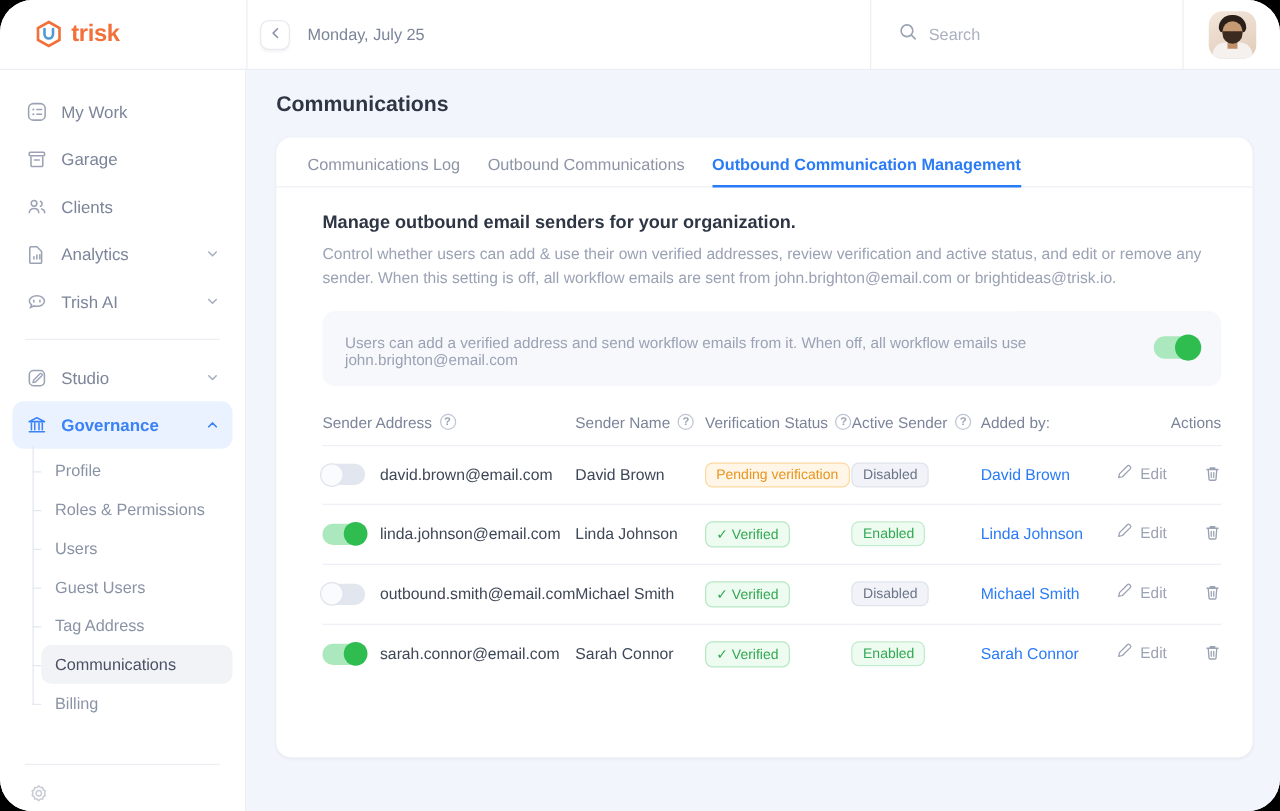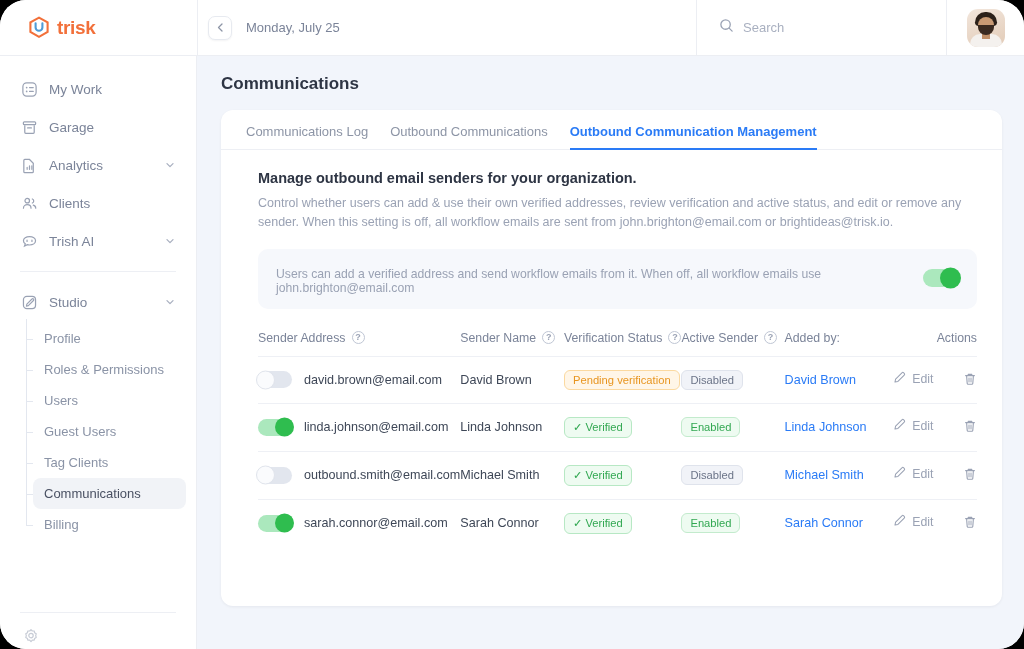--- a/index.html
+++ b/index.html
@@ -279,46 +279,46 @@
               <path d="M4 6.5v7.6a1 1 0 0 0 1 1h8a1 1 0 0 0 1-1V6.5" stroke="#9aa2b4" stroke-width="1.3" fill="none"></path>
               <path d="M7 9.5h4" stroke="#9aa2b4" stroke-width="1.3" stroke-linecap="round"></path>
             </svg>
         </span>
         <span class="lbl">Garage</span>
       </div>
 
       <div class="nav-item">
         <span class="ic">
           <svg width="17" height="17" viewBox="0 0 18 18">
+              <circle cx="6.6" cy="6" r="2.4" stroke="#9aa2b4" stroke-width="1.3" fill="none"></circle>
+              <path d="M2.6 14c0-2.3 1.8-3.7 4-3.7s4 1.4 4 3.7" stroke="#9aa2b4" stroke-width="1.3" fill="none" stroke-linecap="round"></path>
+              <path d="M12 4.2a2.3 2.3 0 0 1 0 4.3M13 10.7c1.6.4 2.6 1.6 2.6 3.3" stroke="#9aa2b4" stroke-width="1.3" fill="none" stroke-linecap="round"></path>
+            </svg>
+        </span>
+        <span class="lbl">Clients</span>
+      </div>
+
+      <div class="nav-item">
+        <span class="ic">
+          <svg width="17" height="17" viewBox="0 0 18 18">
               <path d="M4 2.6h5l4 4v9a1 1 0 0 1-1 1H4a1 1 0 0 1-1-1V3.6a1 1 0 0 1 1-1z" stroke="#9aa2b4" stroke-width="1.3" fill="none"></path>
               <path d="M6.5 13v-2M9 13V9.5M11.5 13v-3.7" stroke="#9aa2b4" stroke-width="1.3" stroke-linecap="round"></path>
             </svg>
         </span>
         <span class="lbl">Analytics</span>
         <span class="chev">
           <svg width="12" height="12" viewBox="0 0 12 12">
               <path d="M3 4.6 6 7.6l3-3" stroke="#a9b0c0" stroke-width="1.3" fill="none" stroke-linecap="round" stroke-linejoin="round"></path>
             </svg>
         </span>
       </div>
 
       <div class="nav-item">
         <span class="ic">
           <svg width="17" height="17" viewBox="0 0 18 18">
-              <circle cx="6.6" cy="6" r="2.4" stroke="#9aa2b4" stroke-width="1.3" fill="none"></circle>
-              <path d="M2.6 14c0-2.3 1.8-3.7 4-3.7s4 1.4 4 3.7" stroke="#9aa2b4" stroke-width="1.3" fill="none" stroke-linecap="round"></path>
-              <path d="M12 4.2a2.3 2.3 0 0 1 0 4.3M13 10.7c1.6.4 2.6 1.6 2.6 3.3" stroke="#9aa2b4" stroke-width="1.3" fill="none" stroke-linecap="round"></path>
-            </svg>
-        </span>
-        <span class="lbl">Clients</span>
-      </div>
-
-      <div class="nav-item">
-        <span class="ic">
-          <svg width="17" height="17" viewBox="0 0 18 18">
               <path d="M2.6 8.3c0-2.6 2.8-4.4 6.4-4.4s6.4 1.8 6.4 4.4-2.8 4.4-6.4 4.4c-.8 0-1.6-.1-2.3-.3l-3 1.4.8-2.3c-1.2-.8-1.9-1.9-1.9-3.2z" stroke="#9aa2b4" stroke-width="1.3" fill="none"></path>
               <path d="M6.4 7.6v1.4M11.6 7.6v1.4" stroke="#9aa2b4" stroke-width="1.3" stroke-linecap="round"></path>
             </svg>
         </span>
         <span class="lbl">Trish AI</span>
         <span class="chev">
           <svg width="12" height="12" viewBox="0 0 12 12">
               <path d="M3 4.6 6 7.6l3-3" stroke="#a9b0c0" stroke-width="1.3" fill="none" stroke-linecap="round" stroke-linejoin="round"></path>
             </svg>
         </span>
@@ -334,37 +334,52 @@
             </svg>
         </span>
         <span class="lbl">Studio</span>
         <span class="chev">
           <svg width="12" height="12" viewBox="0 0 12 12">
               <path d="M3 4.6 6 7.6l3-3" stroke="#a9b0c0" stroke-width="1.3" fill="none" stroke-linecap="round" stroke-linejoin="round"></path>
             </svg>
         </span>
       </div>
 
+      <div class="nav-item active">
+        <span class="ic">
+          <svg width="17" height="17" viewBox="0 0 18 18">
+              <path d="M9 2.3 15.6 5.6H2.4z" stroke="#3b82f6" stroke-width="1.3" fill="none" stroke-linejoin="round"></path>
+              <path d="M4.4 6.8v5.6M7.2 6.8v5.6M10.8 6.8v5.6M13.6 6.8v5.6" stroke="#3b82f6" stroke-width="1.3" stroke-linecap="round"></path>
+              <path d="M2.6 14.2h12.8" stroke="#3b82f6" stroke-width="1.3" stroke-linecap="round"></path>
+            </svg>
+        </span>
+        <span class="lbl">Governance</span>
+        <span class="chev">
+          <svg width="12" height="12" viewBox="0 0 12 12">
+              <path d="M3 7.4 6 4.4l3 3" stroke="#3b82f6" stroke-width="1.4" fill="none" stroke-linecap="round" stroke-linejoin="round"></path>
+            </svg>
+        </span>
+      </div>
 
       <div class="sub-wrap">
         <div class="sub-rail"></div>
         <div class="sub-item">
             <span>Profile</span>
           </div>
         <div class="sub-item">
             <span>Roles &amp; Permissions</span>
           </div>
         <div class="sub-item">
             <span>Users</span>
           </div>
         <div class="sub-item">
             <span>Guest Users</span>
           </div>
         <div class="sub-item">
-            <span>Tag Clients</span>
+            <span>Tag Address</span>
           </div>
         <div class="sub-item active">
             <span>Communications</span>
           </div>
         <div class="sub-item">
             <span>Billing</span>
           </div>
       </div>
 
       <div class="sidebar-foot">

